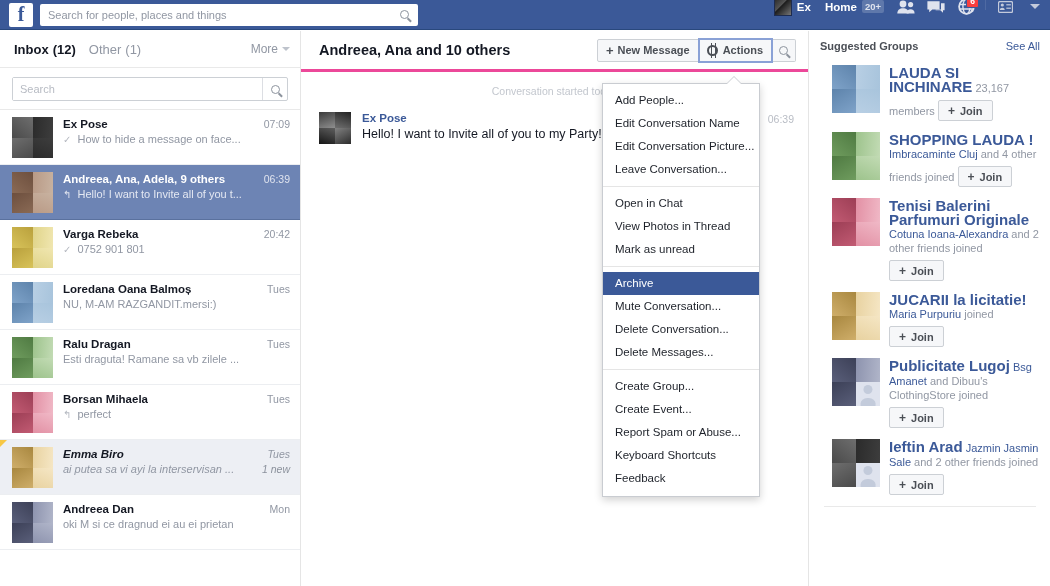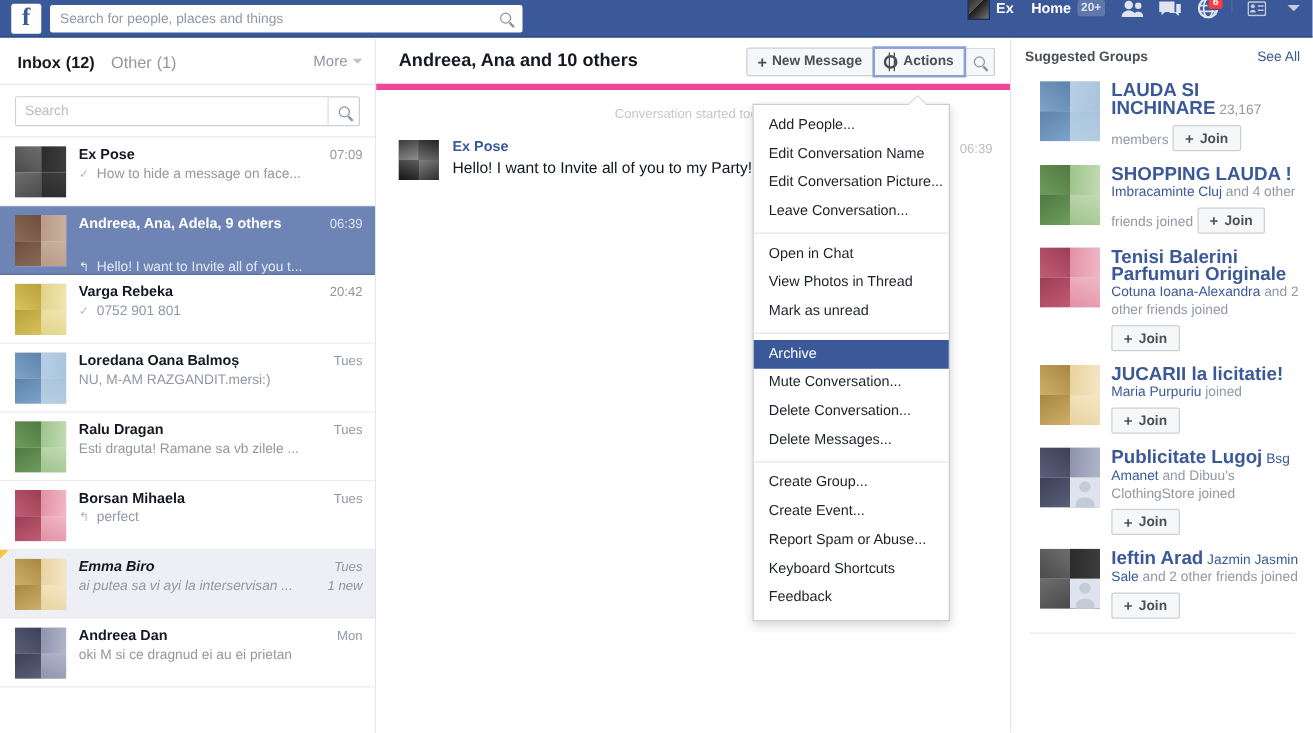--- a/index.html
+++ b/index.html
@@ -138,41 +138,41 @@
     white-space: nowrap; overflow: hidden; text-overflow: ellipsis; flex: 1;
   }
   .thread.selected .thread-name { color: #ffffff; }
   .thread-time { font-size: 10.5px; color: #9197a3; margin-left: 6px; white-space: nowrap; }
   .thread.selected .thread-time { color: #dfe3ee; }
   .thread-botrow { display: flex; align-items: baseline; margin-top: 3px; }
   .thread-snippet {
     font-size: 11px; color: #9197a3; flex: 1;
     white-space: nowrap; overflow: hidden; text-overflow: ellipsis;
   }
-  .thread.selected .thread-snippet { color: #e4e8f2; margin-top: 20px; }
+  .thread.selected .thread-snippet { color: #e4e8f2; }
   .snip-mark { color: #b5b9c1; margin-right: 3px; font-size: 10px; }
   .thread.selected .snip-mark { color: #dfe3ee; }
   .newcount { font-size: 10.5px; color: #8b919c; margin-left: 6px; white-space: nowrap; }
   .corner-flag {
     position: absolute; top: 0; left: 0; width: 0; height: 0;
     border-top: 7px solid #f7c744; border-right: 7px solid transparent;
   }
 
   
   .av-q { position: absolute; width: 50%; height: 50%; }
 
   
   #center-col {
     position: absolute; top: 31px; left: 301px;
     width: 508px; height: 555px; background: #fff;
     border-right: 1px solid #e5e5e5;
   }
   #conv-head {
     height: 41px; display: flex; align-items: center;
-    padding: 0 12px 0 18px; border-bottom: 5px solid #ec4899;
+    padding: 0 12px 0 18px; border-bottom: 3px solid #ec4899;
     position: relative;
   }
   #conv-title { font-size: 14.5px; font-weight: bold; color: #141823; }
   #conv-actions { margin-left: auto; display: flex; align-items: center; }
   .hbtn {
     height: 23px; display: flex; align-items: center; padding: 0 8px;
     background: #f6f7f9; border: 1px solid #ccd0d5;
     font-size: 11px; font-weight: bold; color: #4b4f56;
   }
   .hbtn + .hbtn { border-left: 0; }

